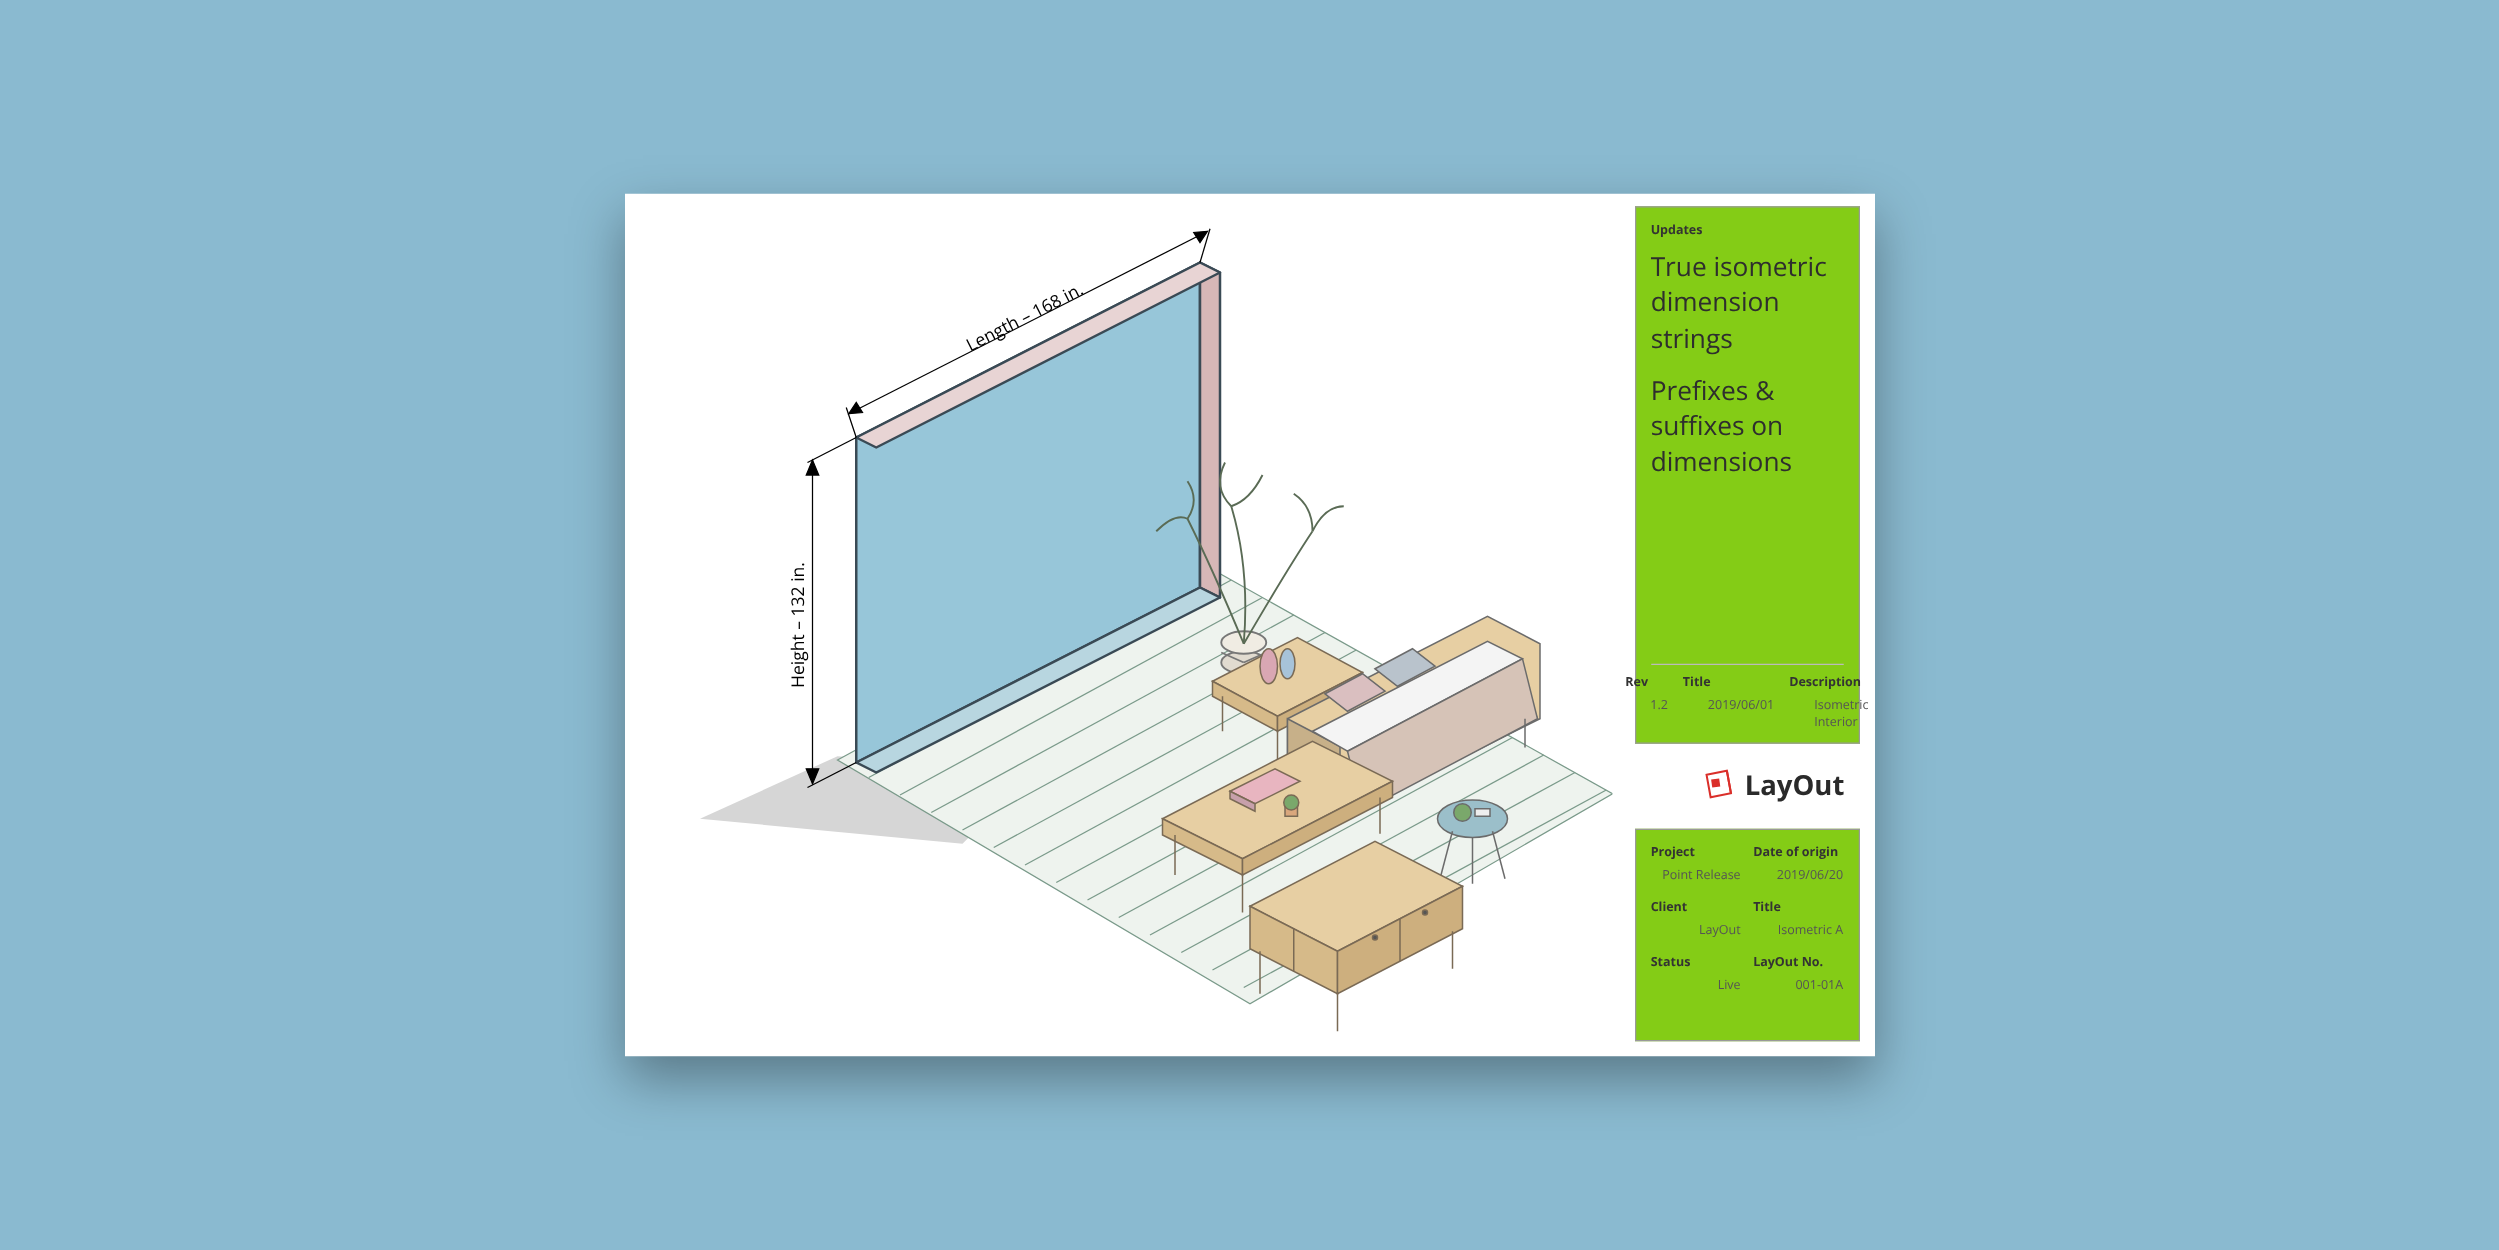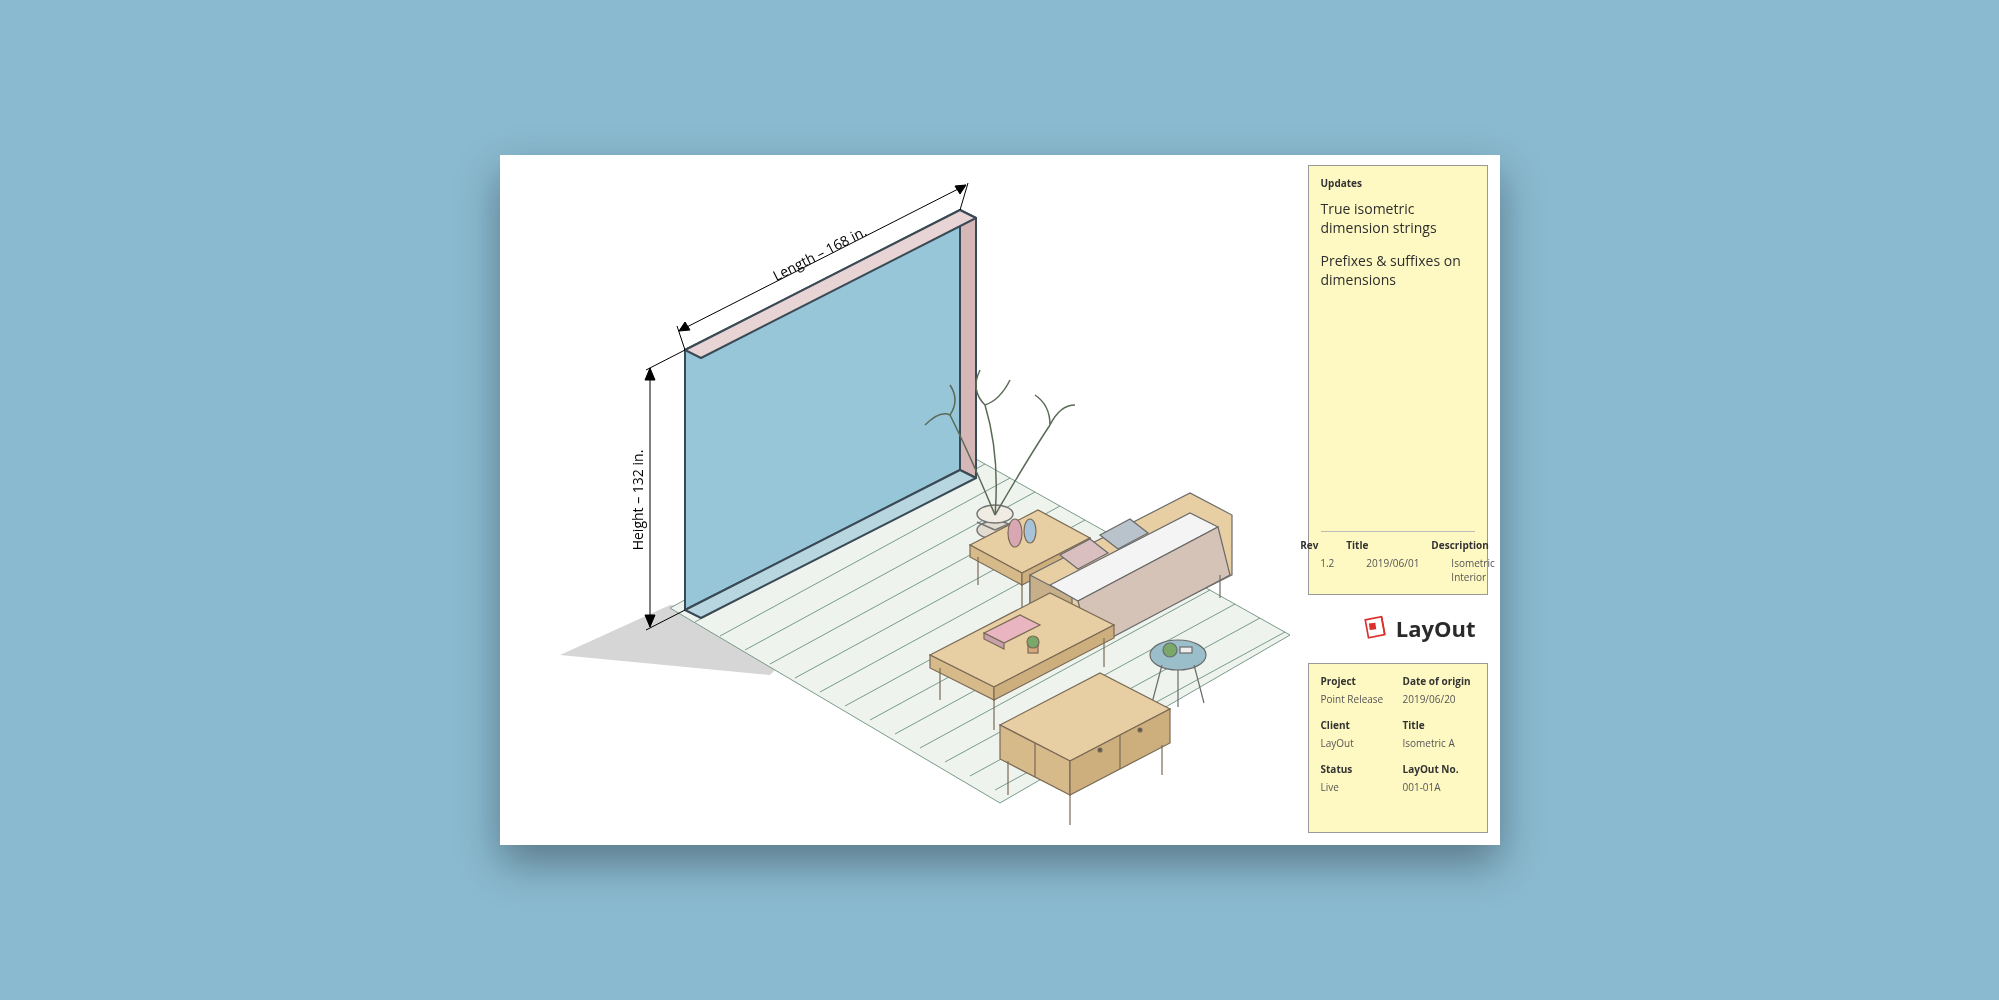--- a/index.html
+++ b/index.html
@@ -1,32 +1,32 @@
 <!DOCTYPE html>
 <html><head>
 <meta charset="utf-8">
 <style>
   html,body{margin:0;padding:0;width:100%;height:100%;font-family:"Segoe UI","Open Sans",Arial,sans-serif;color:#333;}
   body{background:#8abad0;display:flex;align-items:center;justify-content:center;min-height:100vh;}
   .sheet{position:relative;width:1000px;height:690px;background:#fff;box-shadow:0 18px 40px rgba(0,0,0,.35);}
 
   
-  .block{position:absolute;border:1px solid #999;background:#fef9c3;box-sizing:border-box;}
+  .block{position:absolute;border:1px solid #999;background:#84cc16;box-sizing:border-box;}
   .updates-block{top:10px;right:12px;width:180px;height:430px;padding:10px 12px;}
   .updates-block .hdr{font-weight:700;font-size:10px;margin-bottom:10px;}
-  .updates-block .feat{font-size:14px;line-height:1.35;color:#2e2e2e;margin:0 0 14px 0;}
+  .updates-block .feat{font-size:21px;line-height:1.35;color:#2e2e2e;margin:0 0 14px 0;}
   .updates-block .rev-row{position:absolute;left:12px;right:12px;bottom:10px;border-top:1px solid #bbb;padding-top:6px;display:flex;gap:12px;justify-content:center;}
   .updates-block .rev-row>div{display:flex;flex-direction:column;}
   .updates-block .rev-row .lab{font-size:10px;font-weight:700;}
   .updates-block .rev-row .val{font-size:10px;margin-top:4px;color:#555;margin-left:20px;}
 
   .info-block{bottom:12px;right:12px;width:180px;height:170px;padding:10px 12px;}
   .info-block .grid{display:grid;grid-template-columns:1fr 1fr;column-gap:10px;row-gap:12px;}
   .info-block .lab{font-size:10px;font-weight:700;}
-  .info-block .val{font-size:10px;margin-top:4px;color:#555;}
+  .info-block .val{font-size:10px;margin-top:4px;color:#555;text-align:right;}
   .info-block .cell{display:flex;flex-direction:column;}
 
   .logo{position:absolute;right:24px;top:458px;display:flex;align-items:center;gap:8px;}
   .logo .icon{width:26px;height:26px;}
   .logo .txt{font-size:22px;font-weight:700;color:#2a2a2a;}
 
   
   .scene{position:absolute;left:30px;top:0;width:760px;height:690px;}
   .scene svg{width:100%;height:100%;}
 </style>

